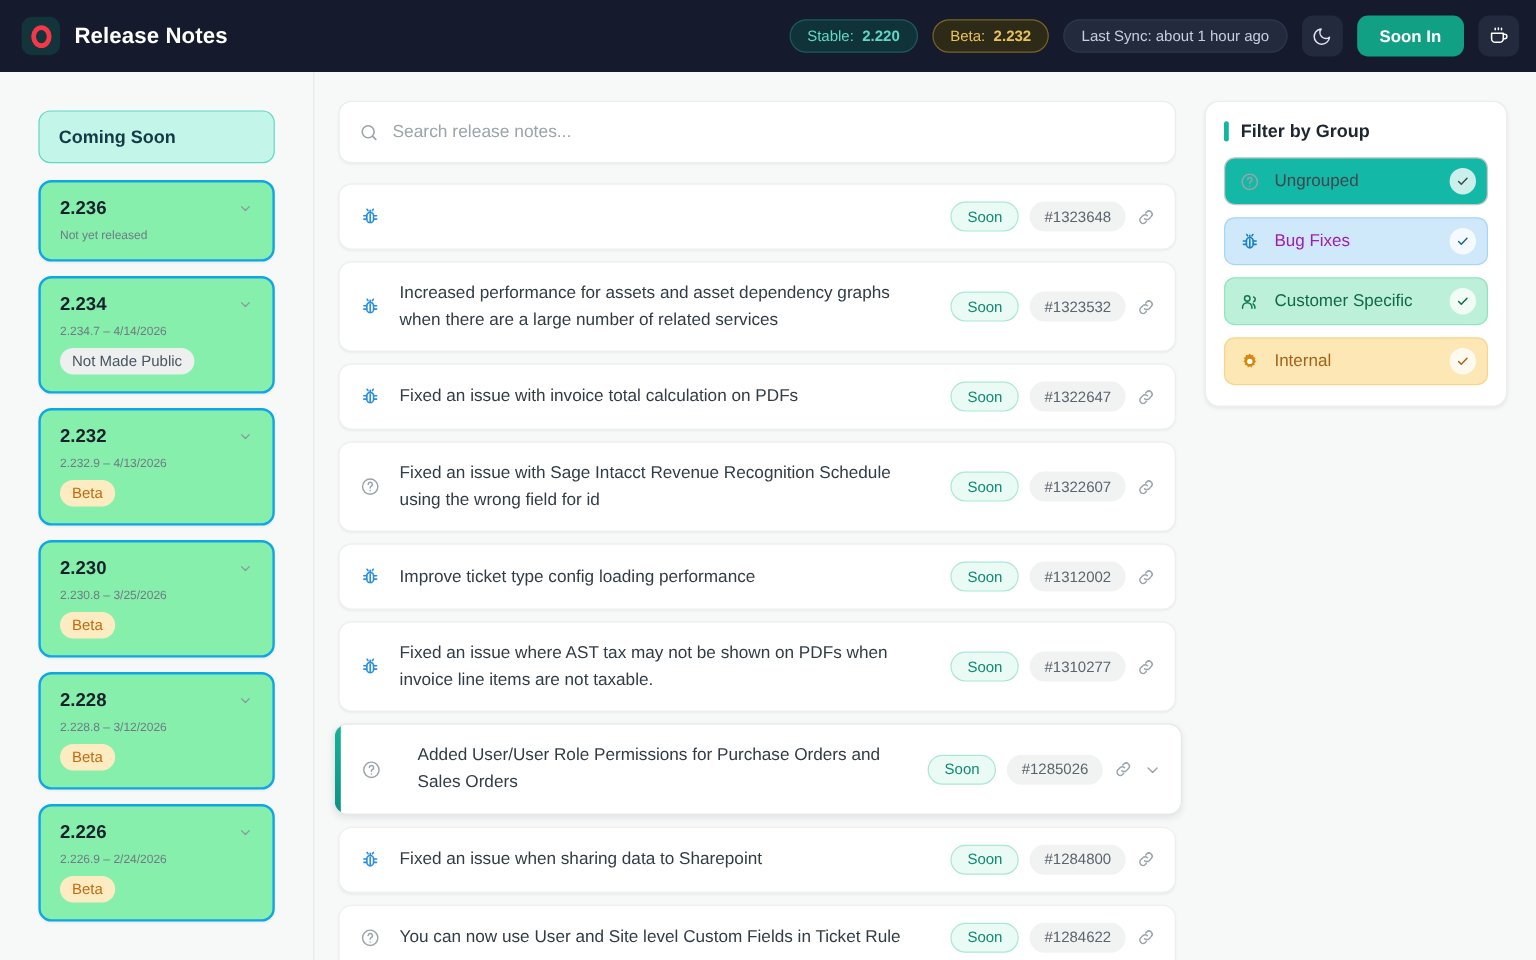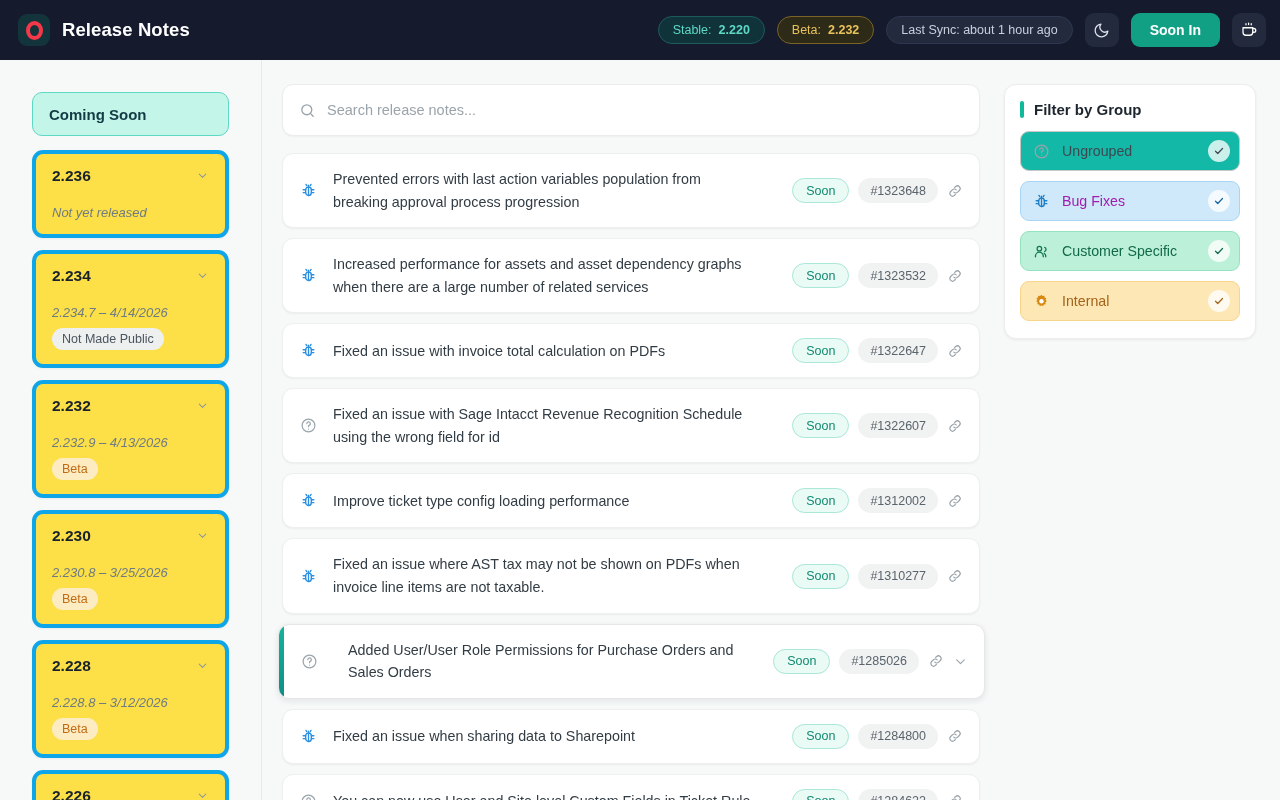--- a/index.html
+++ b/index.html
@@ -117,43 +117,42 @@
     display: flex;
     align-items: center;
     padding: 0 16px;
     font-size: 15px;
     font-weight: 700;
     color: #123b45;
     cursor: pointer;
     margin-bottom: 14px;
   }
   .ver-card {
-    background: #fde047;
-    border: 4px solid #0ea5e9;
+    background: #86efac;
+    border: 2px solid #0ea5e9;
     border-radius: 11px;
     padding: 13px 16px 14px 16px;
     margin-bottom: 12px;
     box-shadow: 0 1px 2px rgba(16,24,40,.05);
     cursor: pointer;
   }
   .ver-head {
     display: flex;
     align-items: center;
     justify-content: space-between;
   }
   .ver-num {
     font-size: 15.5px;
     font-weight: 700;
     color: #18222c;
   }
   .ver-sub {
-    margin-top: 20px;
-    font-size: 13px;
+    margin-top: 8px;
+    font-size: 10px;
     color: #6f7b82;
-    font-style: italic;
   }
   .ver-badge {
     display: inline-flex;
     align-items: center;
     margin-top: 8px;
     height: 22px;
     padding: 0 10px;
     border-radius: 11px;
     font-size: 12.5px;
     font-weight: 500;
@@ -429,21 +428,20 @@
     </div>
     <div id="note-list">
         <div class="note-card">
           <span class="note-icon">
             <svg width="17" height="17" viewBox="0 0 24 24" fill="none" stroke="#2a8fe0" stroke-width="1.9" stroke-linecap="round">
               <rect x="8" y="7" width="8" height="12" rx="4"></rect>
               <path d="M12 7V4.5M9.5 5 8.4 3.4M14.5 5l1.1-1.6"></path>
               <path d="M8 11H4.5M8 15H4.5M16 11h3.5M16 15h3.5M12 9v10"></path>
             </svg>
           </span>
-          <span class="note-text">Prevented errors with last action variables population from breaking approval process progression</span>
           <span class="note-meta">
             <span class="badge-soon">Soon</span>
             <span class="badge-ticket">#1323648</span>
             <span class="link-icon">
               <svg width="16" height="16" viewBox="0 0 24 24" fill="none" stroke="#9aa4ab" stroke-width="1.8" stroke-linecap="round">
                 <path d="M10.2 13.8a4 4 0 0 0 5.7 0l2.6-2.6a4 4 0 1 0-5.7-5.7l-1.3 1.3"></path>
                 <path d="M13.8 10.2a4 4 0 0 0-5.7 0l-2.6 2.6a4 4 0 1 0 5.7 5.7l1.3-1.3"></path>
               </svg>
             </span>
           </span>

